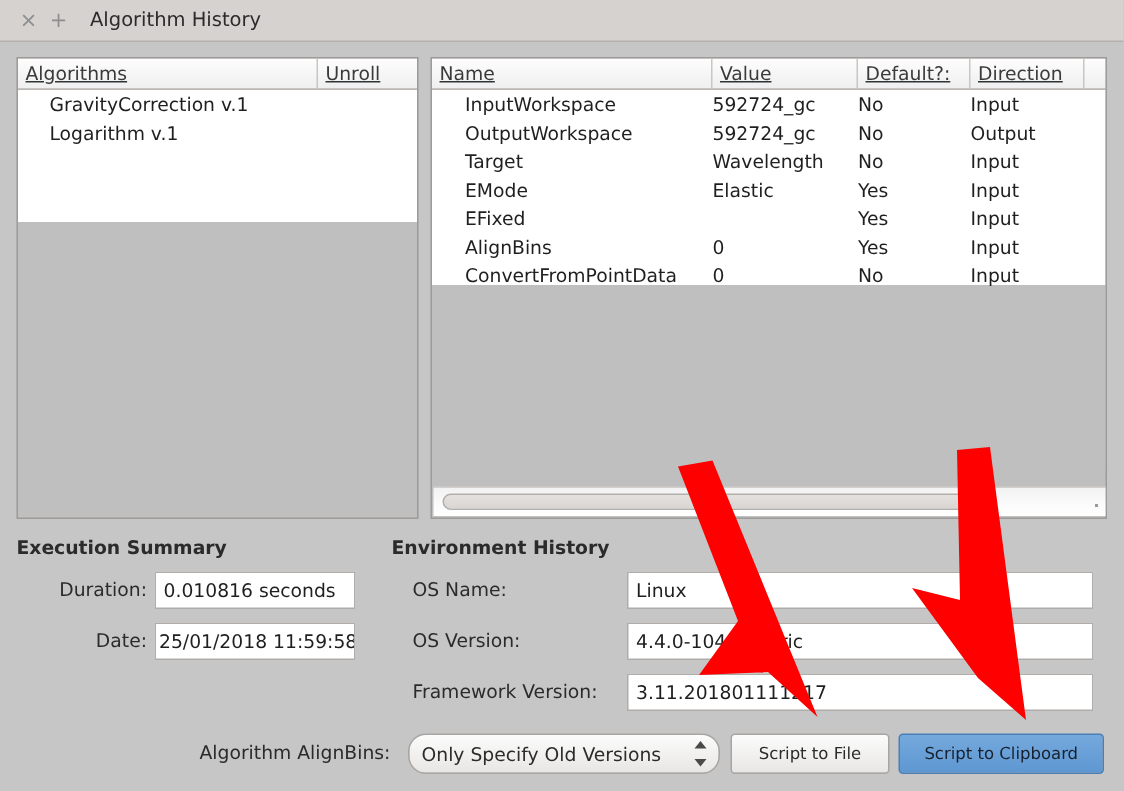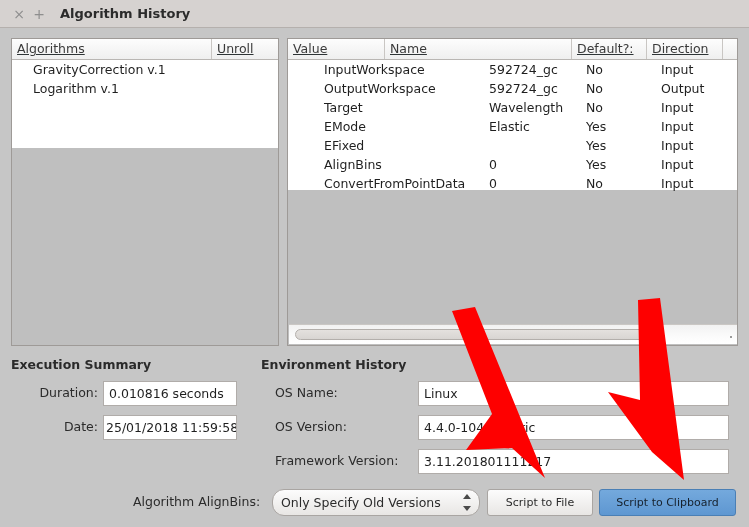--- a/index.html
+++ b/index.html
@@ -34,21 +34,21 @@
     color: #8e8e8e;
     font-size: 14px;
     line-height: 1;
     cursor: pointer;
     user-select: none;
   }
   #tb-close { margin-left: 10px; }
   #tb-add { margin-left: 2px; }
   #tb-title {
     margin-left: 12px;
-    font-weight: bold;
+    font-weight: normal;
     font-size: 13px;
     color: #2b2b2b;
   }
 
   
   .panel {
     position: absolute;
     background: #ffffff;
     border: 1px solid #9e9a97;
     box-sizing: border-box;
@@ -112,21 +112,20 @@
   
   #prop-body { background: #ffffff; height: 130px; }
   .prop-row {
     display: flex;
     height: 19px;
     line-height: 19px;
     font-size: 12.5px;
     color: #1f1f1f;
     white-space: nowrap;
     cursor: default;
-    justify-content: flex-end;
   }
   .prop-row .c-name  { width: 187px; padding-left: 22px; box-sizing: border-box; overflow: hidden; }
   .prop-row .c-value { width: 97px;  box-sizing: border-box; overflow: hidden; }
   .prop-row .c-def   { width: 75px;  box-sizing: border-box; overflow: hidden; }
   .prop-row .c-dir   { width: 76px;  box-sizing: border-box; overflow: hidden; }
   #prop-empty {
     background: #bfbfbf;
     height: 124px;
   }
   
@@ -288,22 +287,22 @@
   </div>
   <div id="alg-body">
     <div class="alg-row">GravityCorrection v.1</div>
     <div class="alg-row">Logarithm v.1</div>
   </div>
   <div id="alg-empty"></div>
 </div>
 
 <div class="panel" id="properties-panel">
   <div class="hdr">
+    <div class="cell" style="width:187px;">Name</div>
     <div class="cell" style="width:97px;">Value</div>
-    <div class="cell" style="width:187px;">Name</div>
     <div class="cell" style="width:75px;">Default?:</div>
     <div class="cell" style="width:76px;">Direction</div>
     <div class="cell" style="width:14px;"></div>
   </div>
   <div id="prop-body">
     <div class="prop-row">
       <div class="c-name">InputWorkspace</div>
       <div class="c-value">592724_gc</div>
       <div class="c-def">No</div>
       <div class="c-dir">Input</div>

